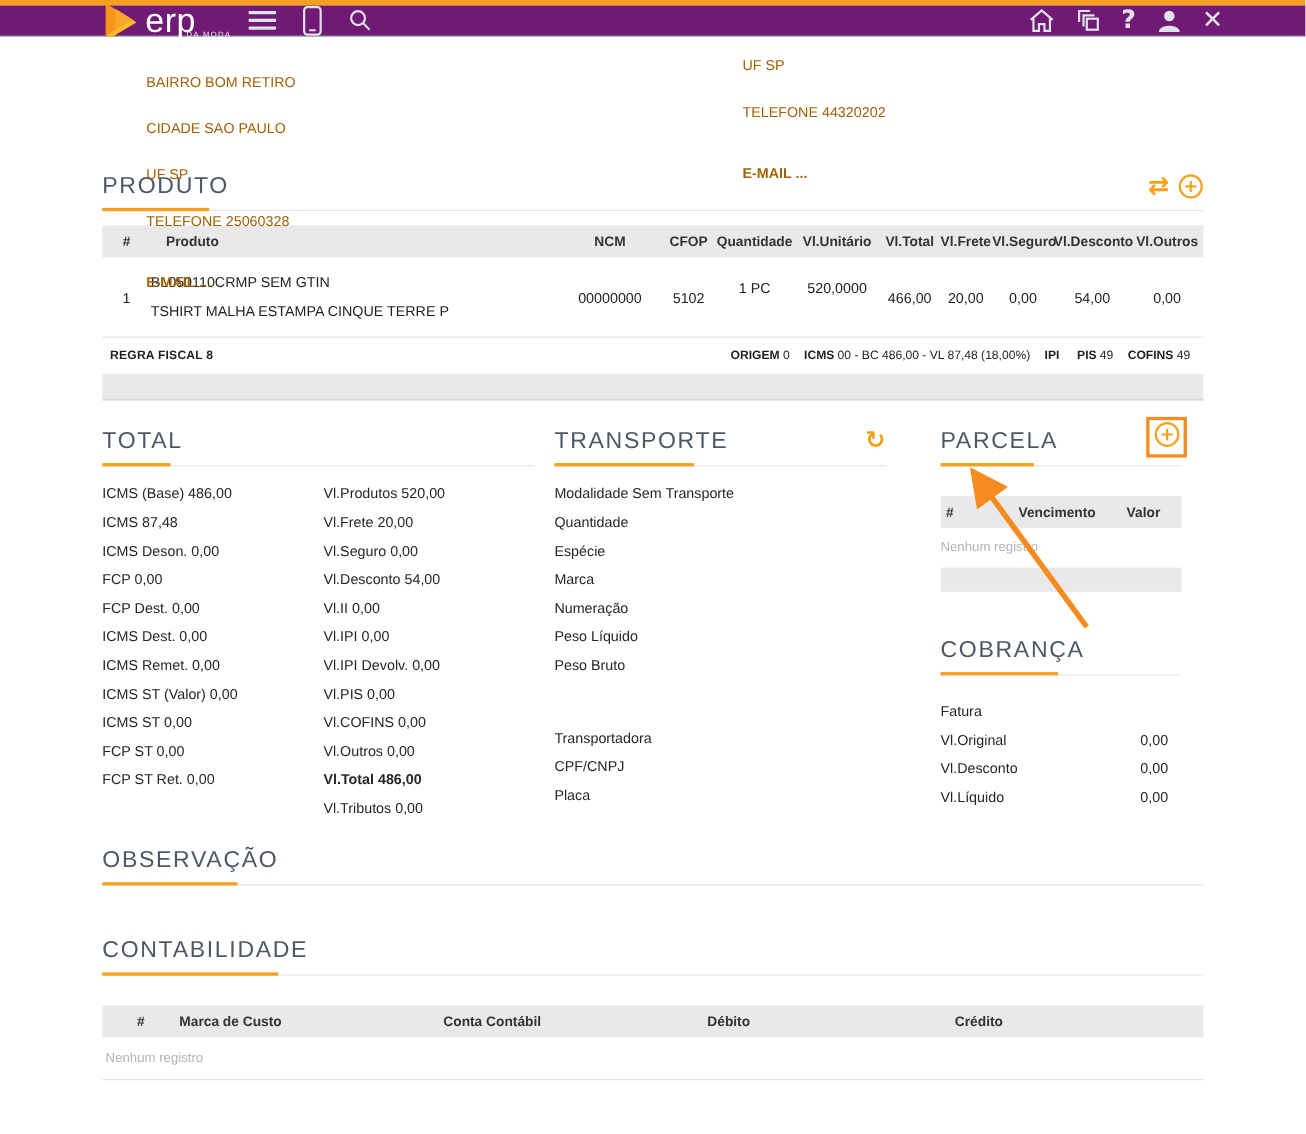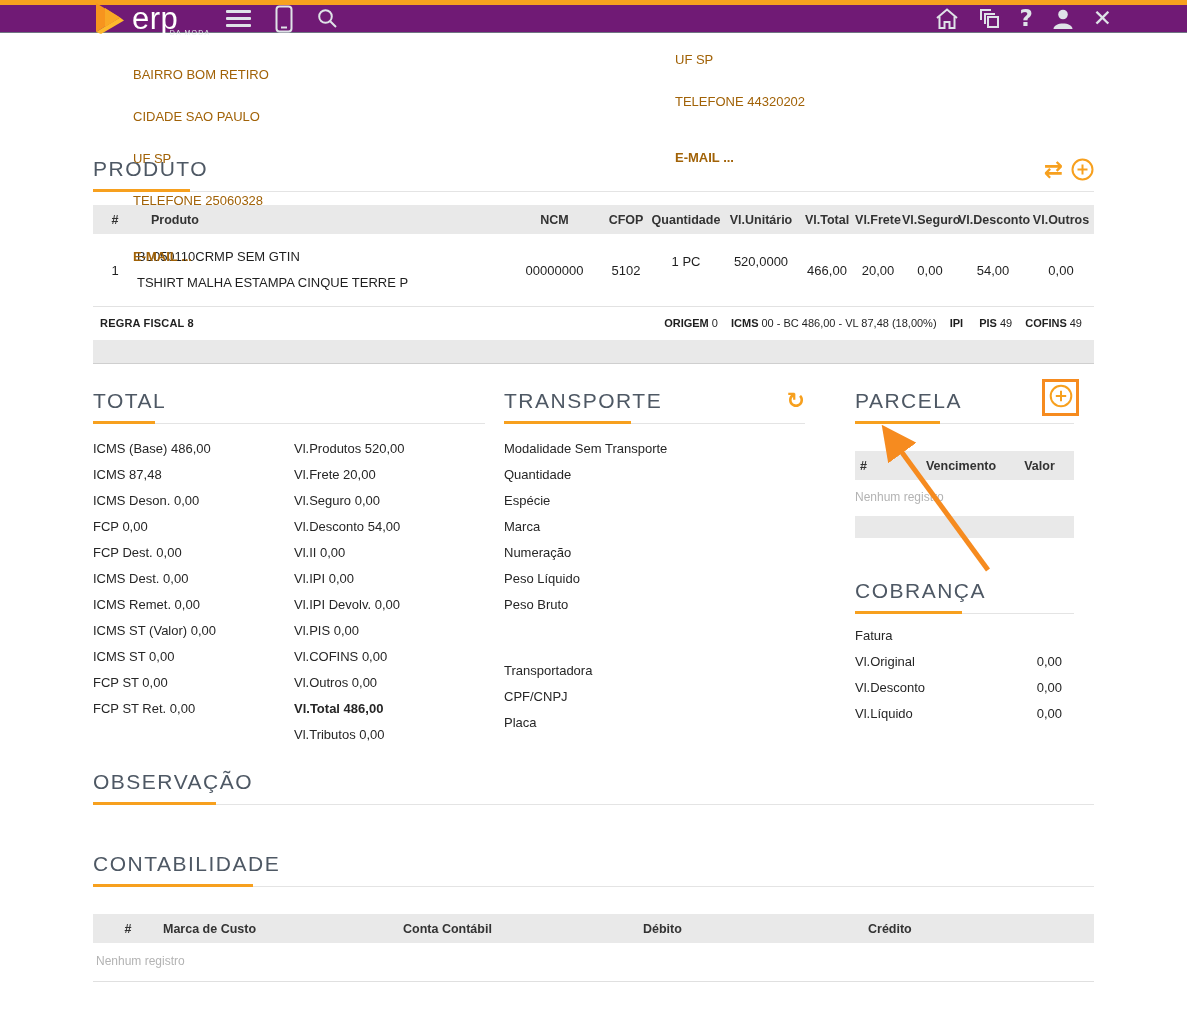--- a/index.html
+++ b/index.html
@@ -89,21 +89,21 @@
                  align-items: center; justify-content: center; cursor: pointer; }
   .parc-grid { display: grid; grid-template-columns: 62px 88px 69px; }
   .parc-head { margin-top: 27px; background: #e9e9e9; height: 29px; align-items: center;
                font-weight: bold; font-size: 12.5px; color: #333; }
   .parc-head .c1 { padding-left: 5px; }
   .parc-head .c2, .parc-head .c3 { text-align: center; }
   .parc-empty { font-size: 12px; color: #b3b3b3; padding: 10px 0 12px; }
   .parc-graybar { height: 22px; background: #e9e9e9; }
 
   .cob { margin-top: 40px; }
-  .cob-items { margin-top: 9px; text-align: right; }
+  .cob-items { margin-top: 20px; text-align: right; }
   .cob-row { display: flex; justify-content: space-between; font-size: 13px;
              line-height: 26px; color: #262626; padding-right: 12px; }
 
   
   .obs { margin-top: 21px; }
   .obs-space { height: 46px; }
   .cont-grid { display: grid; grid-template-columns: 70px 240px 240px 225px 226px; }
   .cont-head { margin-top: 27px; background: #e9e9e9; height: 29px; align-items: center;
                font-weight: bold; font-size: 12.5px; color: #333; }
   .cont-head .c1 { text-align: center; }

